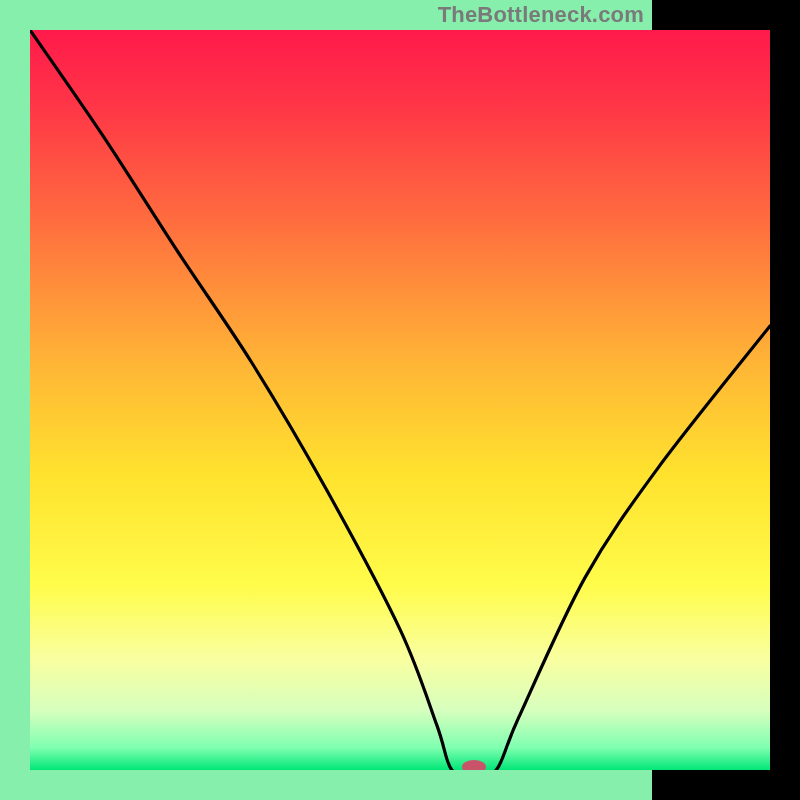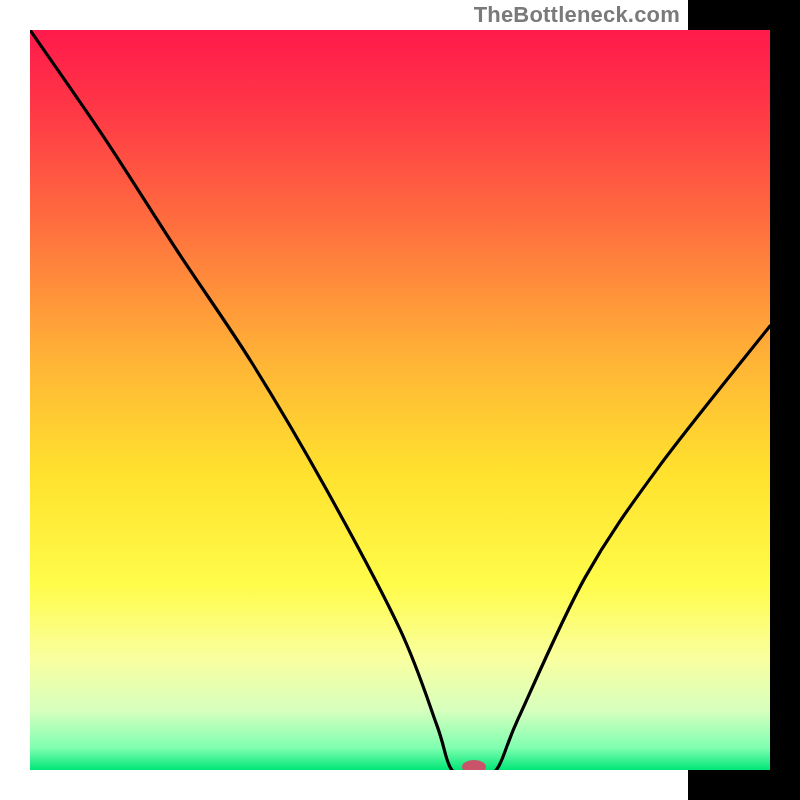--- a/index.html
+++ b/index.html
@@ -7,22 +7,21 @@
     padding: 0;
     width: 800px;
     height: 800px;
     background: #000;
     overflow: hidden;
   }
   .container {
     position: relative;
     width: 652px;
     height: 800px;
-    background: #ffffff;
-    padding-left: 36px;
+    background: #86efac;
   }
   .watermark {
     position: absolute;
     top: 2px;
     right: 8px;
     font-family: Arial, Helvetica, sans-serif;
     font-size: 22px;
     font-weight: 600;
     color: #7a7a7a;
     letter-spacing: 0.2px;

